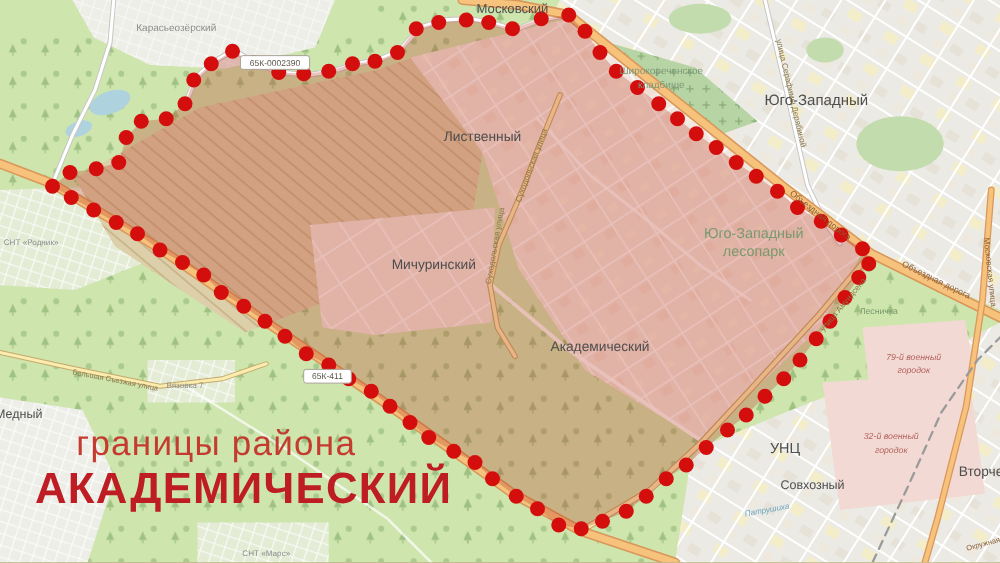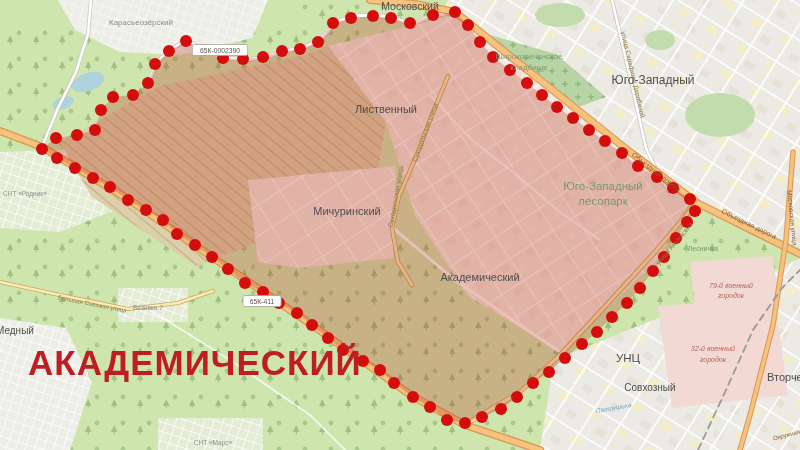--- a/index.html
+++ b/index.html
@@ -281,15 +281,16 @@
         <text x="3" y="196" font-size="6.5" fill="#8d8d8d" text-anchor="start">СНТ «Родник»</text>
         <text x="148" y="310" font-size="6.5" fill="#8d8d8d" text-anchor="middle">Вязовка 7</text>
         <text x="213" y="445" font-size="6.5" fill="#8d8d8d" text-anchor="middle">СНТ «Марс»</text>
         <text x="92" y="306" font-size="6" fill="#8a7747" text-anchor="middle" transform="rotate(11 92 306)">Большая Съезжая улица</text>
         <text x="614" y="410" font-size="6.5" fill="#6fa7c2" text-anchor="middle" transform="rotate(-10 614 410)" font-style="italic">Патрушиха</text>
         <text x="787" y="437" font-size="6" fill="#8a5f35" text-anchor="middle" transform="rotate(-15 787 437)">Окружная</text>
       </g>
   </svg>
 
   <div class="map-title">
+    <div class="title-sub" style="color: rgb(196, 59, 48);">границы района</div>
     <div class="title-main" style="color: rgb(189, 29, 35);">АКАДЕМИЧЕСКИЙ</div>
   </div>
 </div>
 
 </body></html>

